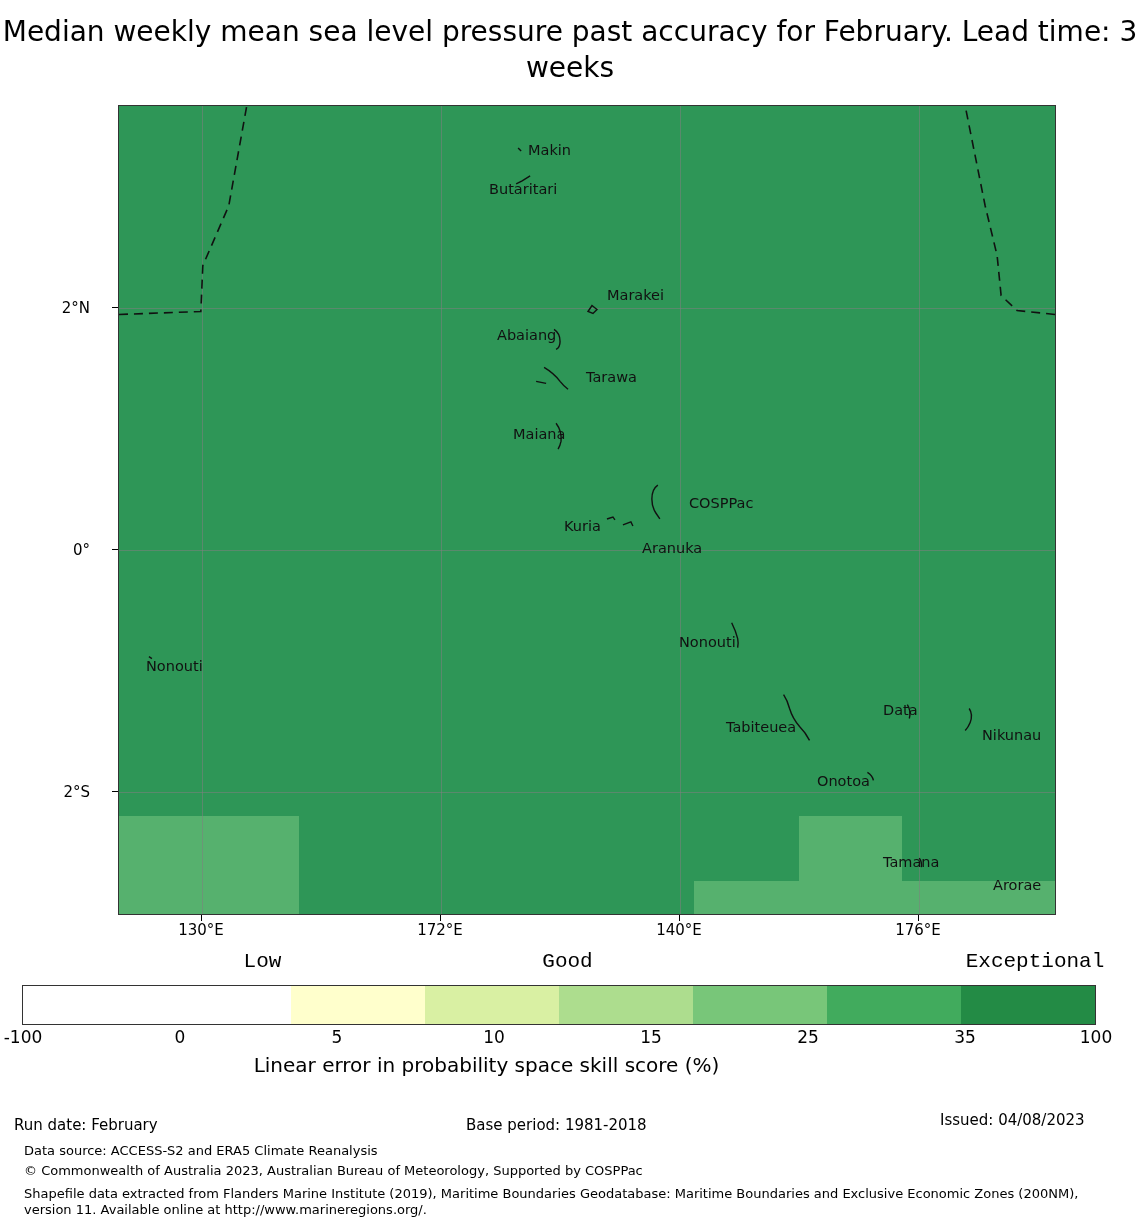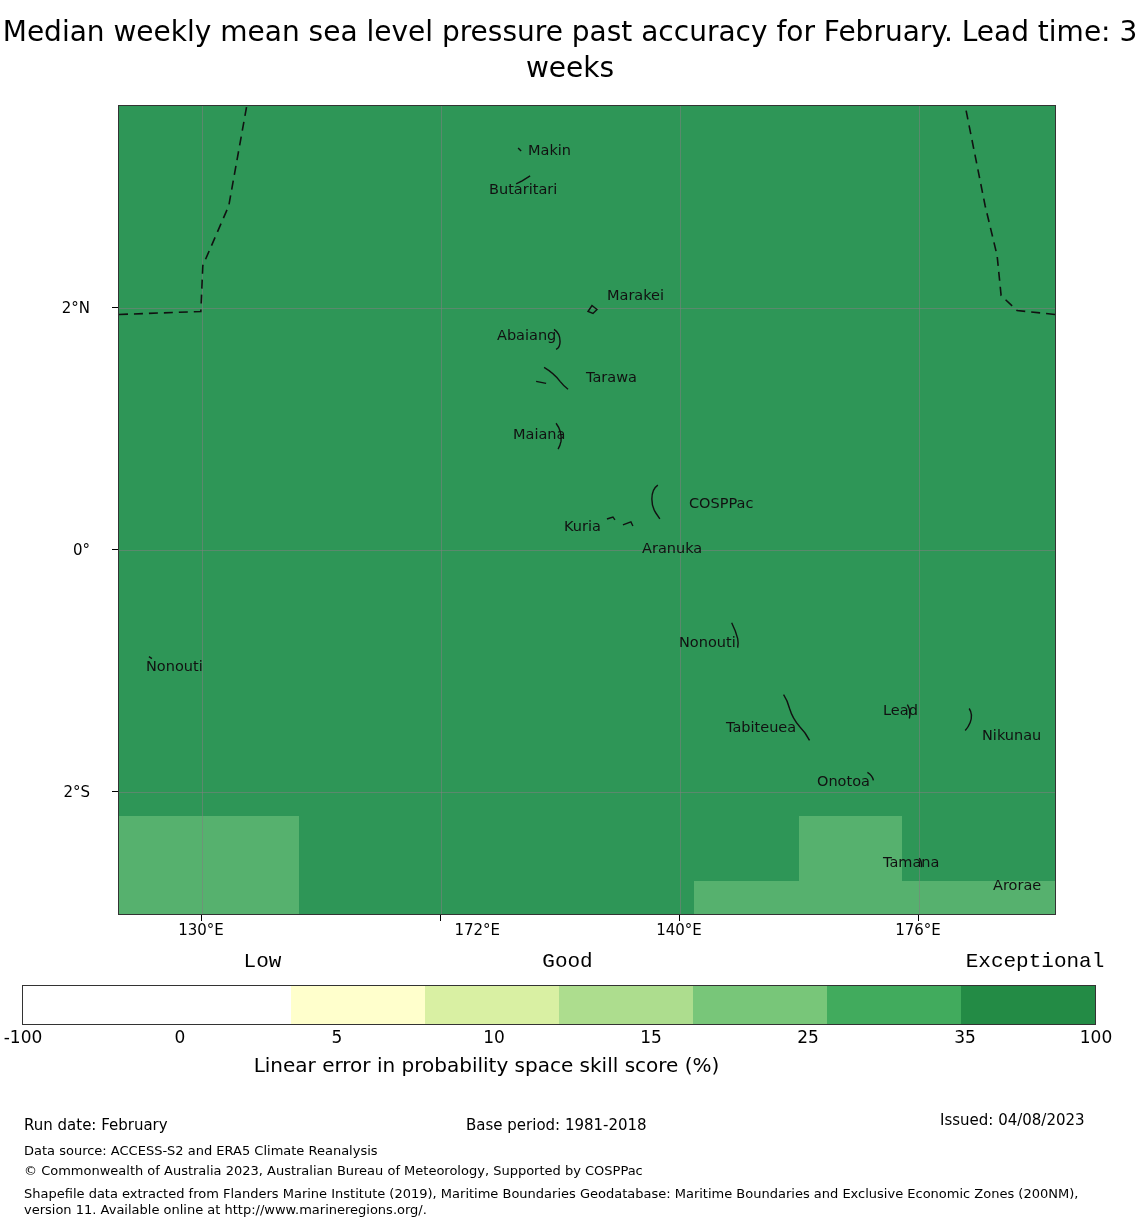--- a/index.html
+++ b/index.html
@@ -217,21 +217,21 @@
       <div class="island-label" style="left: 370px; top: 75px;">Butaritari</div>
       <div class="island-label" style="left: 488px; top: 181px;">Marakei</div>
       <div class="island-label" style="left: 378px; top: 221px;">Abaiang</div>
       <div class="island-label" style="left: 467px; top: 263px;">Tarawa</div>
       <div class="island-label" style="left: 394px; top: 320px;">Maiana</div>
       <div class="island-label" style="left: 570px; top: 389px;">COSPPac</div>
       <div class="island-label" style="left: 445px; top: 412px;">Kuria</div>
       <div class="island-label" style="left: 523px; top: 434px;">Aranuka</div>
       <div class="island-label" style="left: 560px; top: 528px; text-align: right;">Nonouti</div>
       <div class="island-label" style="left: 27px; top: 552px;">Nonouti</div>
-      <div class="island-label" style="left: 764px; top: 596px;">Lead</div>
+      <div class="island-label" style="left: 764px; top: 596px;">Data</div>
       <div class="island-label" style="left: 607px; top: 613px;">Tabiteuea</div>
       <div class="island-label" style="left: 863px; top: 621px;">Nikunau</div>
       <div class="island-label" style="left: 698px; top: 667px;">Onotoa</div>
       <div class="island-label" style="left: 764px; top: 748px;">Tamana</div>
       <div class="island-label" style="left: 874px; top: 771px;">Arorae</div>
     </div>
 </div>
 
 <div class="tickmark-y" style="top:307px;"></div>
 <div class="tickmark-y" style="top:549px;"></div>
@@ -240,21 +240,21 @@
 <div class="ytick" style="top:299px;">2°N</div>
 <div class="ytick" style="top:541px;">0°</div>
 <div class="ytick" style="top:783px;">2°S</div>
 
 <div class="tickmark-x" style="left:201px;"></div>
 <div class="tickmark-x" style="left:440px;"></div>
 <div class="tickmark-x" style="left:679px;"></div>
 <div class="tickmark-x" style="left:918px;"></div>
 
 <div class="xtick" style="left:141px;">130°E</div>
-<div class="xtick" style="left:380px;text-align:right;">172°E</div>
+<div class="xtick" style="left:380px;">172°E</div>
 <div class="xtick" style="left:619px;">140°E</div>
 <div class="xtick" style="left:858px;">176°E</div>
 
 <div class="cb-cat" style="left:200px;top:950px;width:125px;">Low</div>
 <div class="cb-cat" style="left:505px;top:950px;width:125px;">Good</div>
 <div class="cb-cat" style="left:940px;top:950px;width:190px;">Exceptional</div>
 
 <div class="colorbar">
   <div style="flex:1.5;background:#ffffff;"></div>
   <div style="flex:0.75;background:#ffffcc;"></div>
@@ -269,18 +269,18 @@
 <div class="cb-tick" style="left:135px;">0</div>
 <div class="cb-tick" style="left:292px;">5</div>
 <div class="cb-tick" style="left:449px;">10</div>
 <div class="cb-tick" style="left:606px;">15</div>
 <div class="cb-tick" style="left:763px;">25</div>
 <div class="cb-tick" style="left:920px;">35</div>
 <div class="cb-tick" style="left:1051px;">100</div>
 
 <div class="cb-xlabel">Linear error in probability space skill score (%)</div>
 
-<div class="foot" style="left:24px;top:1116px;">Run date: February</div>
+<div class="foot" style="left:14px;top:1116px;">Run date: February</div>
 <div class="foot" style="left:466px;top:1116px;">Base period: 1981-2018</div>
 <div class="foot" style="left:940px;top:1111px;">Issued: 04/08/2023</div>
 <div class="foot-small" style="left:24px;top:1142px;">Data source: ACCESS-S2 and ERA5 Climate Reanalysis</div>
 <div class="foot-small" style="left:24px;top:1162px;">© Commonwealth of Australia 2023, Australian Bureau of Meteorology, Supported by COSPPac</div>
 <div class="foot-tiny">Shapefile data extracted from Flanders Marine Institute (2019), Maritime Boundaries Geodatabase: Maritime Boundaries and Exclusive Economic Zones (200NM), version 11. Available online at http://www.marineregions.org/.</div>
 
 </body></html>

